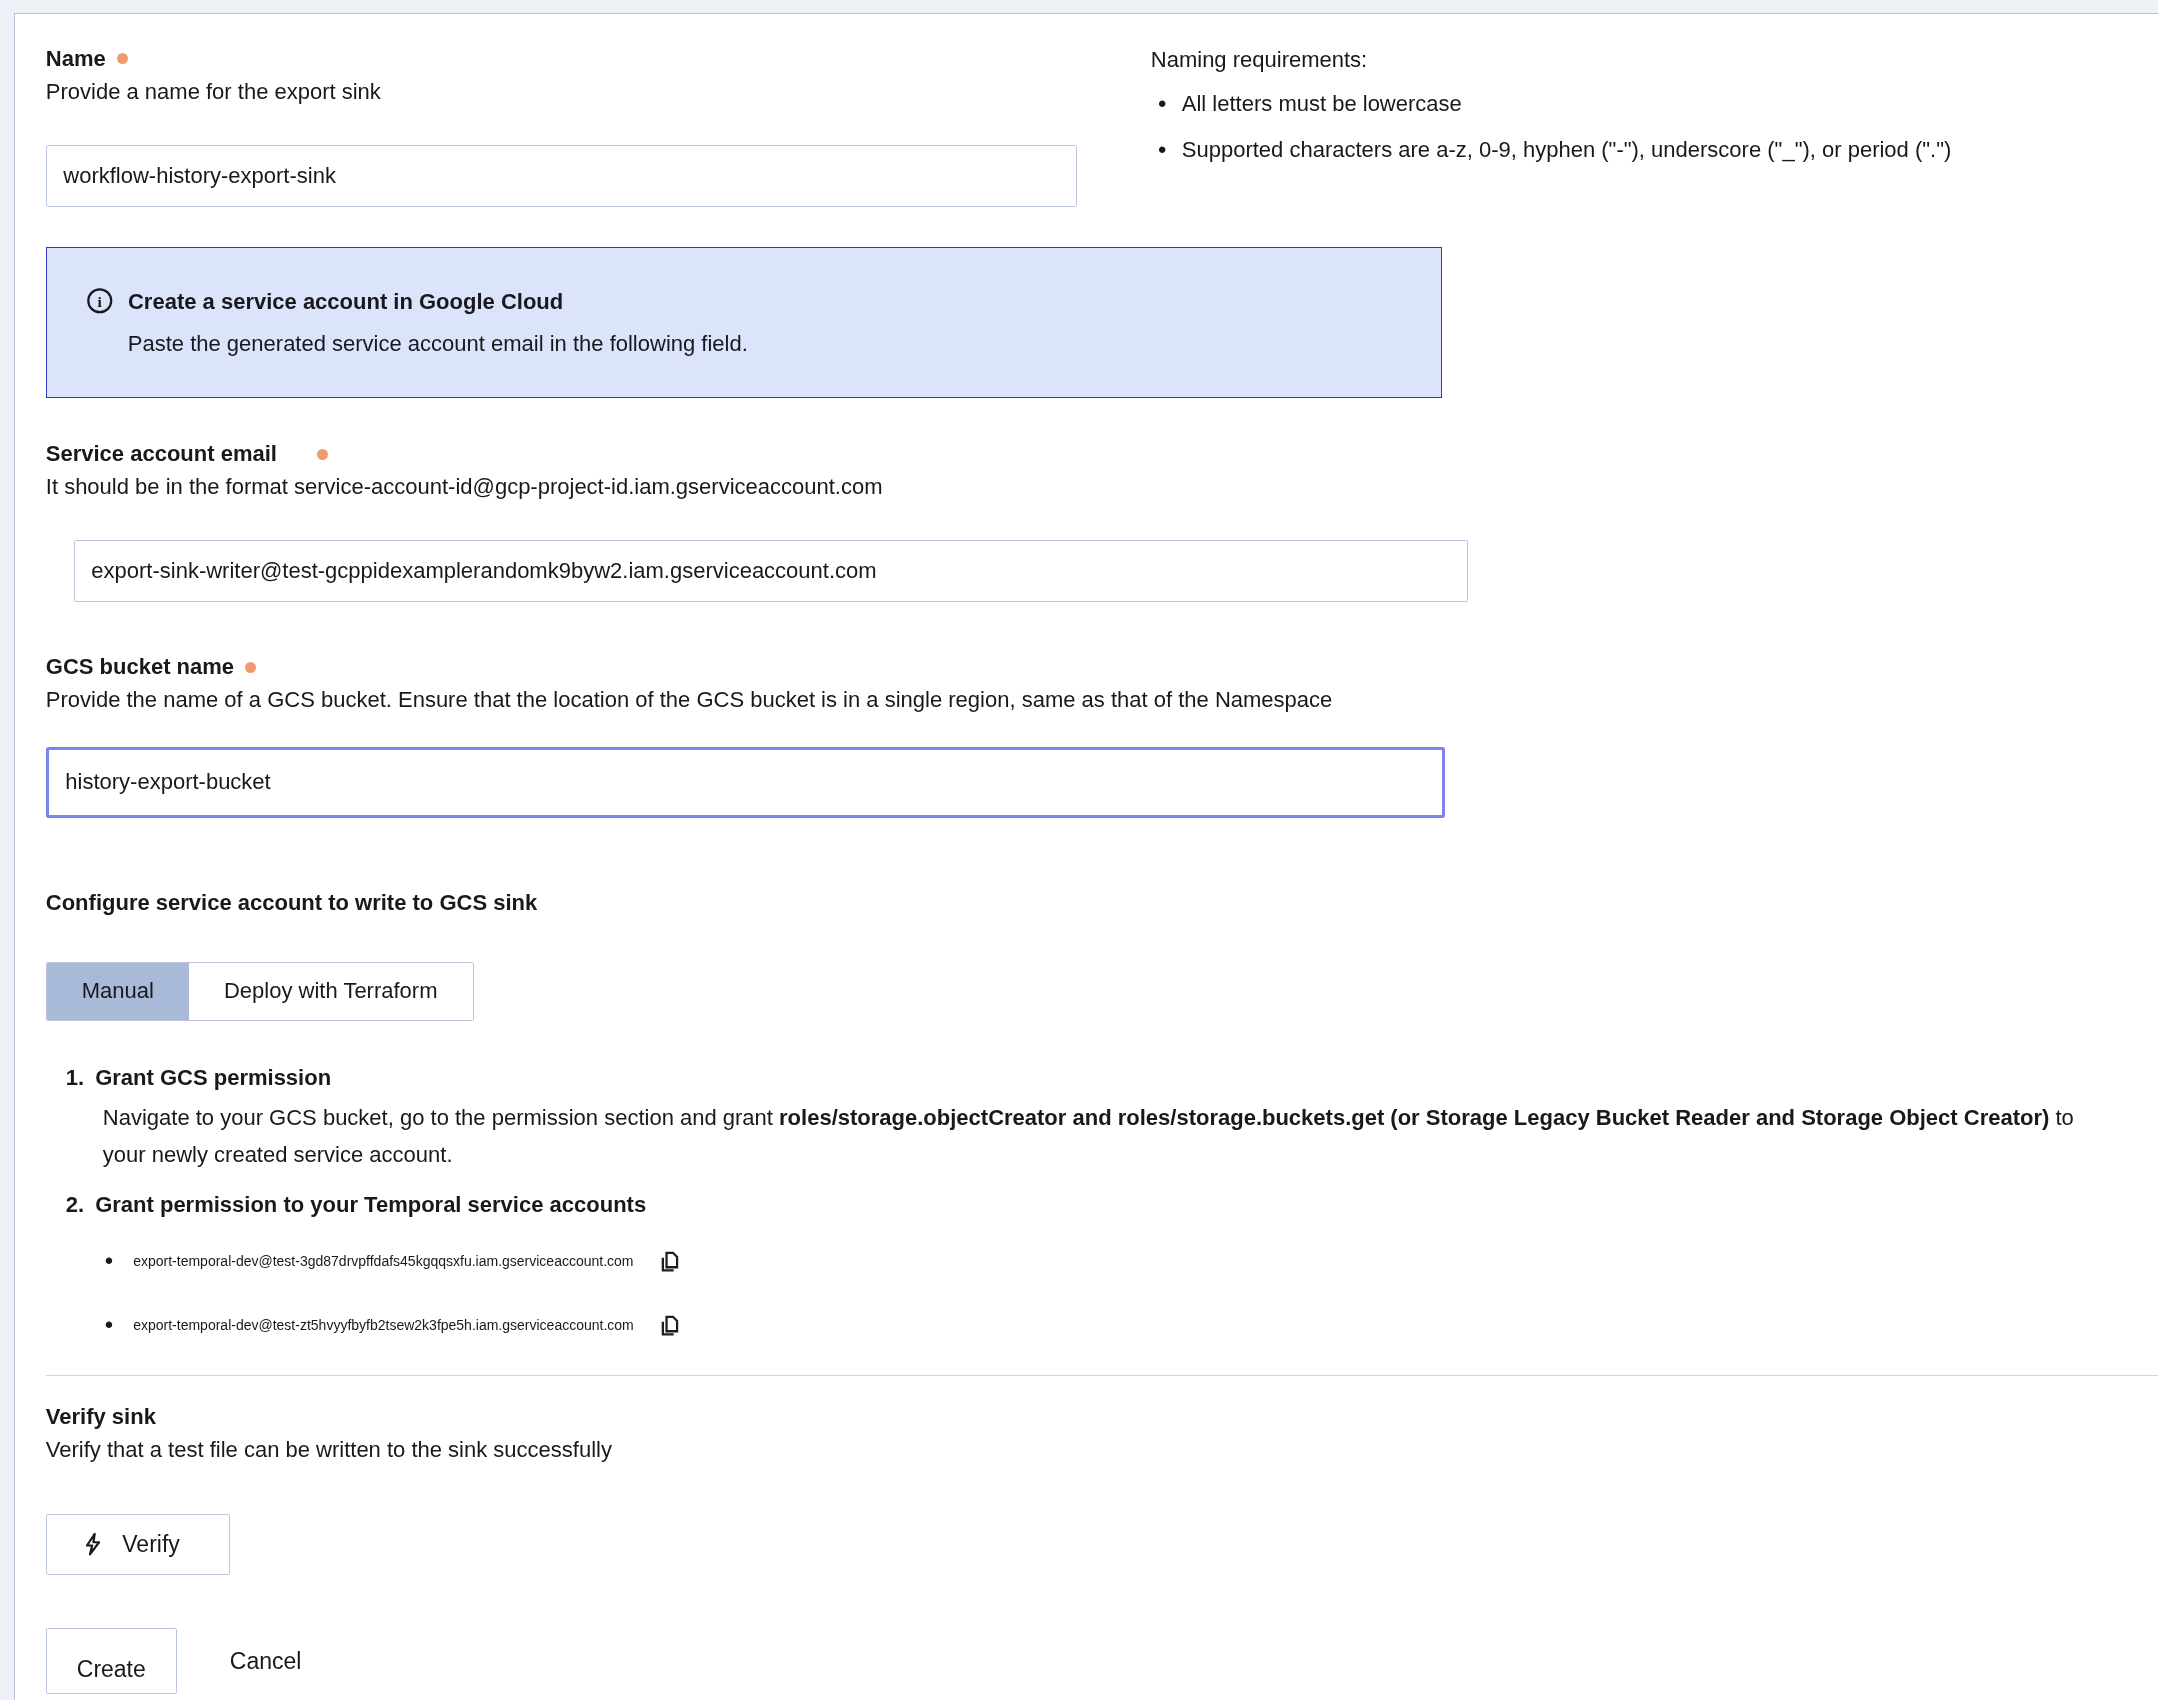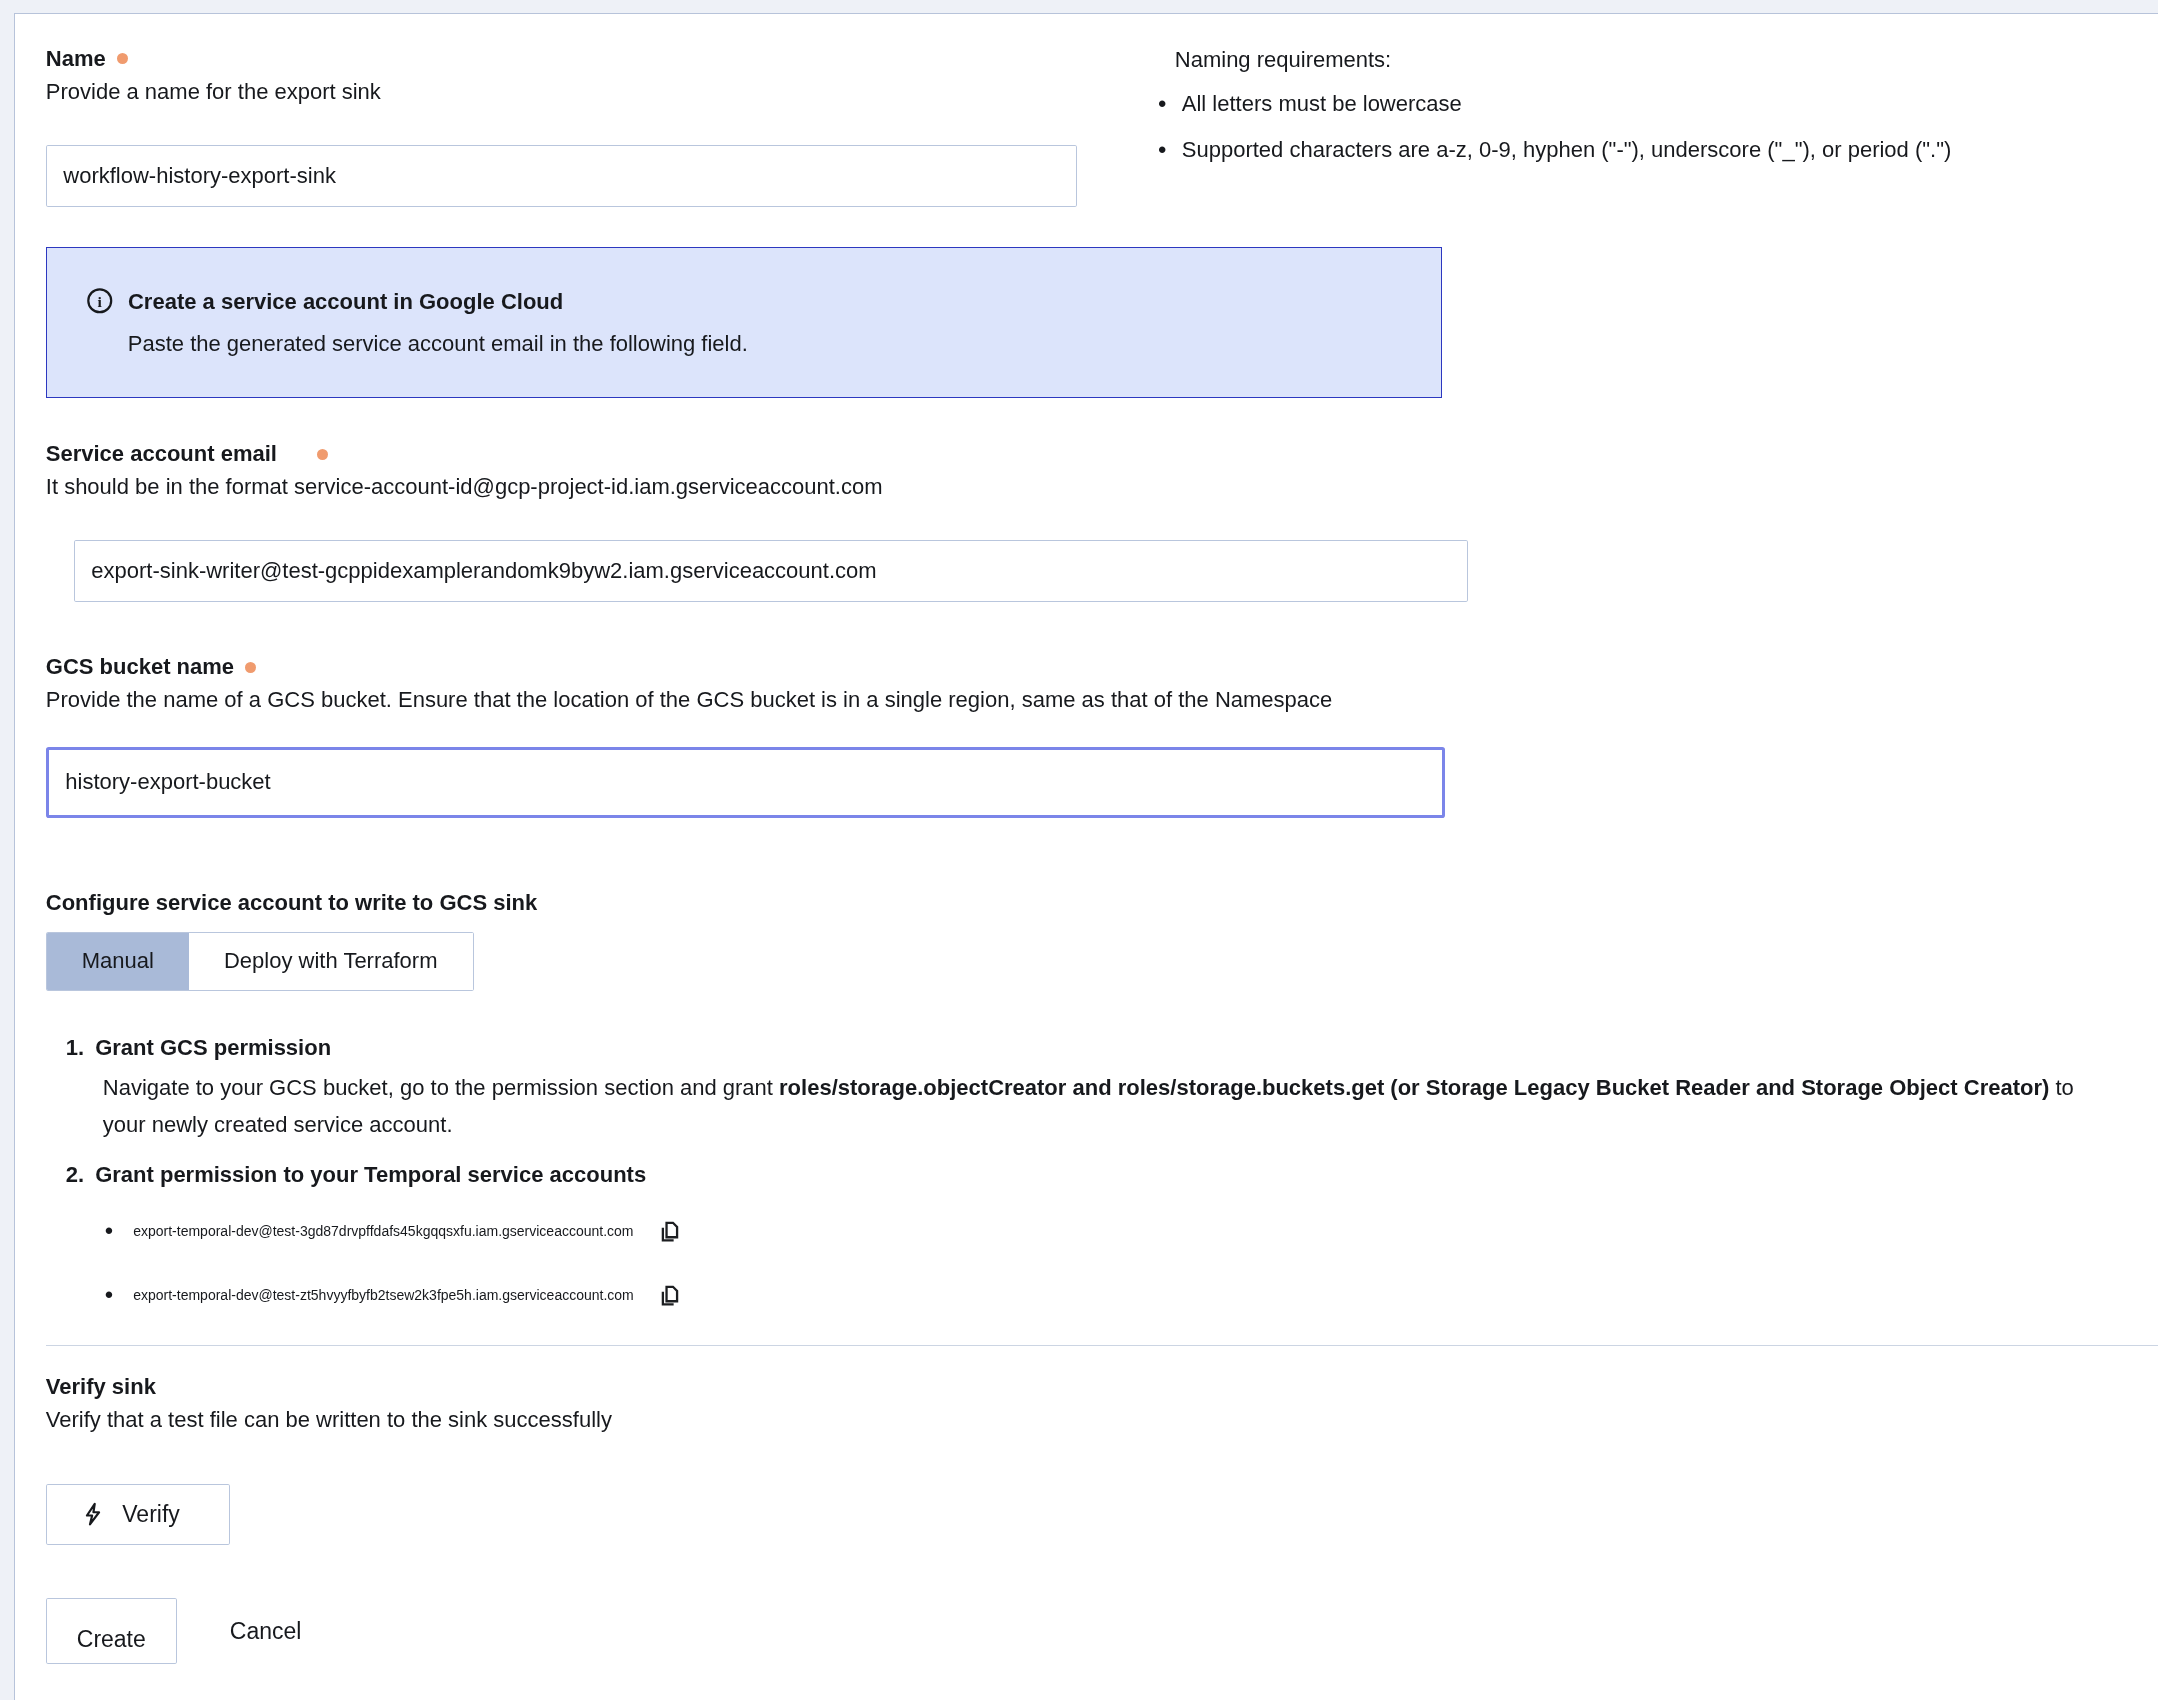--- a/index.html
+++ b/index.html
@@ -61,29 +61,29 @@
     padding: 37px 27.5px 37px 39px;
   }
   .info-title-row { display: flex; align-items: center; gap: 14.7px; }
   .info-title { font-weight: 700; font-size: 22px; line-height: 33px; }
   .info-sub { margin-left: 42px; margin-top: 9.2px; font-size: 22px; line-height: 33px; }
   .info-icon svg { display: block; }
 
   .mt-label2 { margin-top: 39px; gap: 29px; }
   .mt-label3 { margin-top: 48px; }
 
-  .req-title { font-size: 22px; line-height: 33px; margin-left: 24px; }
+  .req-title { font-size: 22px; line-height: 33px; }
   .req-list { margin-top: 11px; list-style: none; }
   .req-list li { position: relative; padding-left: 31px; font-size: 22px; line-height: 33px; margin-bottom: 13px; }
   .req-list li::before { content: "•"; position: absolute; left: 7.3px; font-size: 24px; }
 
   .section-title { margin-top: 68px; font-weight: 700; font-size: 22px; line-height: 33px; }
 
   .tabs {
-    margin-top: 13px;
+    margin-top: 43px;
     display: inline-flex;
     border: 1.8px solid #b9c6dd;
     border-radius: 1.8px;
     overflow: hidden;
   }
   .tab {
     font-family: inherit;
     font-size: 22px;
     color: #17191d;
     height: 57px;

